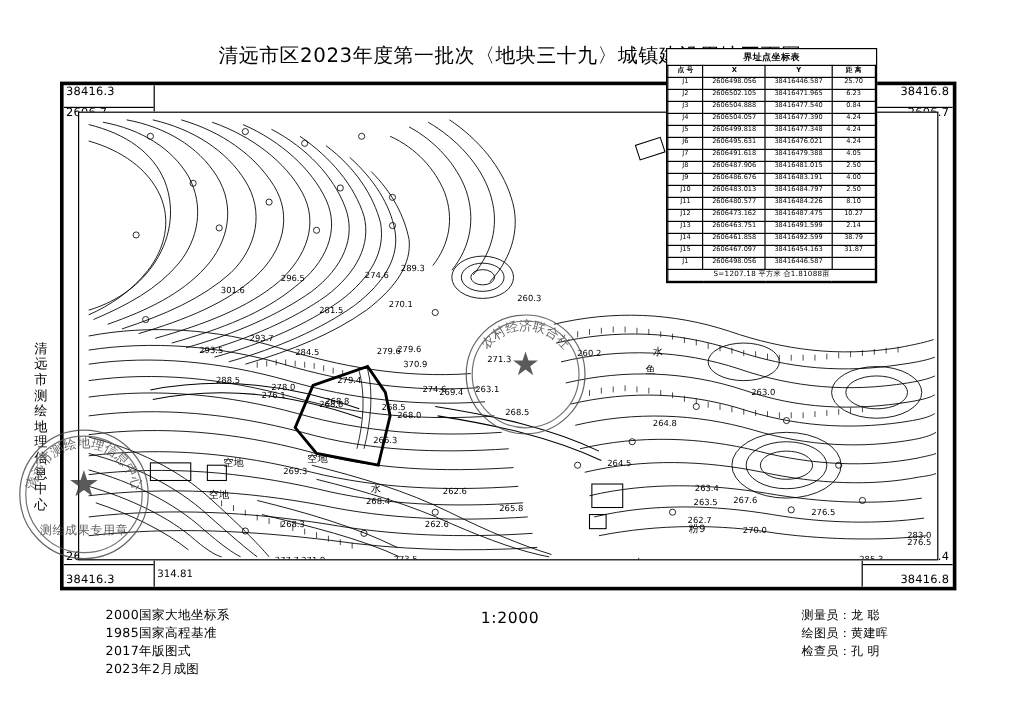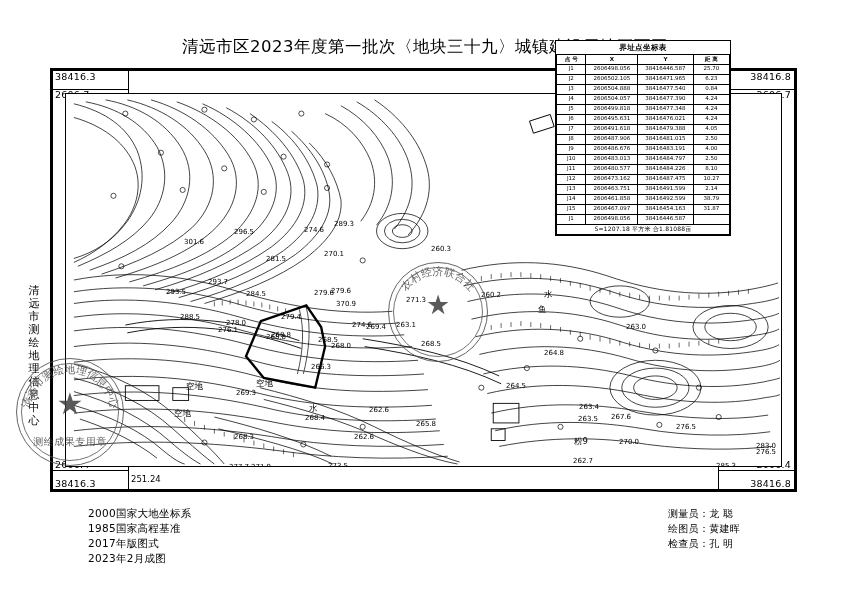--- a/index.html
+++ b/index.html
@@ -256,21 +256,21 @@
   <div class="map-frame">
 
     <div class="corner-coord cc-tl-1">38416.3</div>
     <div class="corner-coord cc-tl-2">2606.7</div>
     <div class="corner-coord cc-tr-1">38416.8</div>
     <div class="corner-coord cc-tr-2">2606.7</div>
     <div class="corner-coord cc-bl-1">2606.4</div>
     <div class="corner-coord cc-bl-2">38416.3</div>
     <div class="corner-coord cc-br-1">2606.4</div>
     <div class="corner-coord cc-br-2">38416.8</div>
-    <div class="bl-extra">251.24</div>
+    <div class="bl-extra">314.81</div>
 
     <div class="edge-tick tick-v" style="left:75px; top:0; height:22px;"></div>
     <div class="edge-tick tick-v" style="left:75px; bottom:0; height:22px;"></div>
     <div class="edge-tick tick-v" style="right:75px; top:0; height:22px;"></div>
     <div class="edge-tick tick-v" style="right:75px; bottom:0; height:22px;"></div>
     <div class="edge-tick tick-h" style="left:0; top:18px; width:75px;"></div>
     <div class="edge-tick tick-h" style="right:0; top:18px; width:75px;"></div>
     <div class="edge-tick tick-h" style="left:0; bottom:18px; width:75px;"></div>
     <div class="edge-tick tick-h" style="right:0; bottom:18px; width:75px;"></div>
 
@@ -526,21 +526,21 @@
           <div class="mlabel" style="left: 330px; top: 228px;">263.1</div>
           <div class="mlabel" style="left: 355px; top: 247px;">268.5</div>
           <div class="mlabel" style="left: 300px; top: 230px;">269.4</div>
           <div class="mlabel" style="left: 560px; top: 230px;">263.0</div>
           <div class="mlabel" style="left: 590px; top: 125px;">267.0</div>
           <div class="mlabel" style="left: 595px; top: 113px;">269.4</div>
           <div class="mlabel" style="left: 478px; top: 256px;">264.8</div>
           <div class="mlabel" style="left: 440px; top: 289px;">264.5</div>
           <div class="mlabel" style="left: 513px; top: 310px;">263.4</div>
           <div class="mlabel" style="left: 512px; top: 322px;">263.5</div>
-          <div class="mlabel" style="left: 507px; top: 337px; margin-top: 27px;">262.7</div>
+          <div class="mlabel" style="left: 507px; top: 337px;">262.7</div>
           <div class="mlabel" style="left: 553px; top: 345px; text-align: right;">270.0</div>
           <div class="mlabel" style="left: 545px; top: 320px;">267.6</div>
           <div class="mlabel" style="left: 610px; top: 330px;">276.5</div>
           <div class="mlabel" style="left: 650px; top: 369px;">285.3</div>
           <div class="mlabel" style="left: 690px; top: 349px;">283.0</div>
           <div class="mlabel" style="left: 690px; top: 355px;">276.5</div>
           <div class="mlabel" style="left: 239px; top: 321px;">268.4</div>
           <div class="mlabel" style="left: 303px; top: 313px;">262.6</div>
           <div class="mlabel" style="left: 288px; top: 340px;">262.6</div>
           <div class="mlabel" style="left: 318px; top: 327px; margin-left: 32px;">265.8</div>
@@ -734,19 +734,20 @@
     </svg>
     <div class="star">★</div>
   </div>
 
   <div class="footer-left" id="footer-notes">
       <div>2000国家大地坐标系</div>
       <div>1985国家高程基准</div>
       <div>2017年版图式</div>
       <div>2023年2月成图</div>
     </div>
+  <div class="footer-scale">1:2000</div>
   <div class="footer-right" id="footer-credits">
       <div class="row">测量员：龙  聪</div>
       <div class="row">绘图员：黄建晖</div>
       <div class="row">检查员：孔  明</div>
     </div>
 
 </div>
 
 </body></html>

